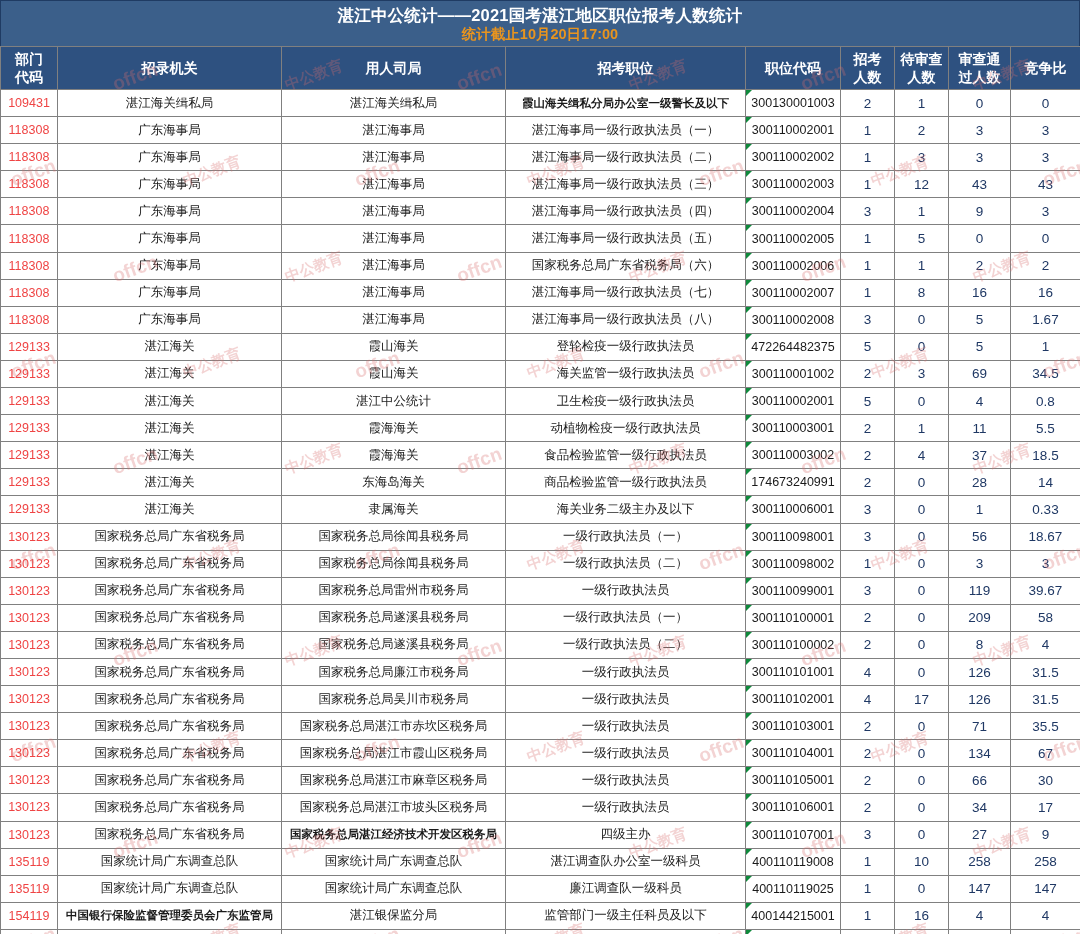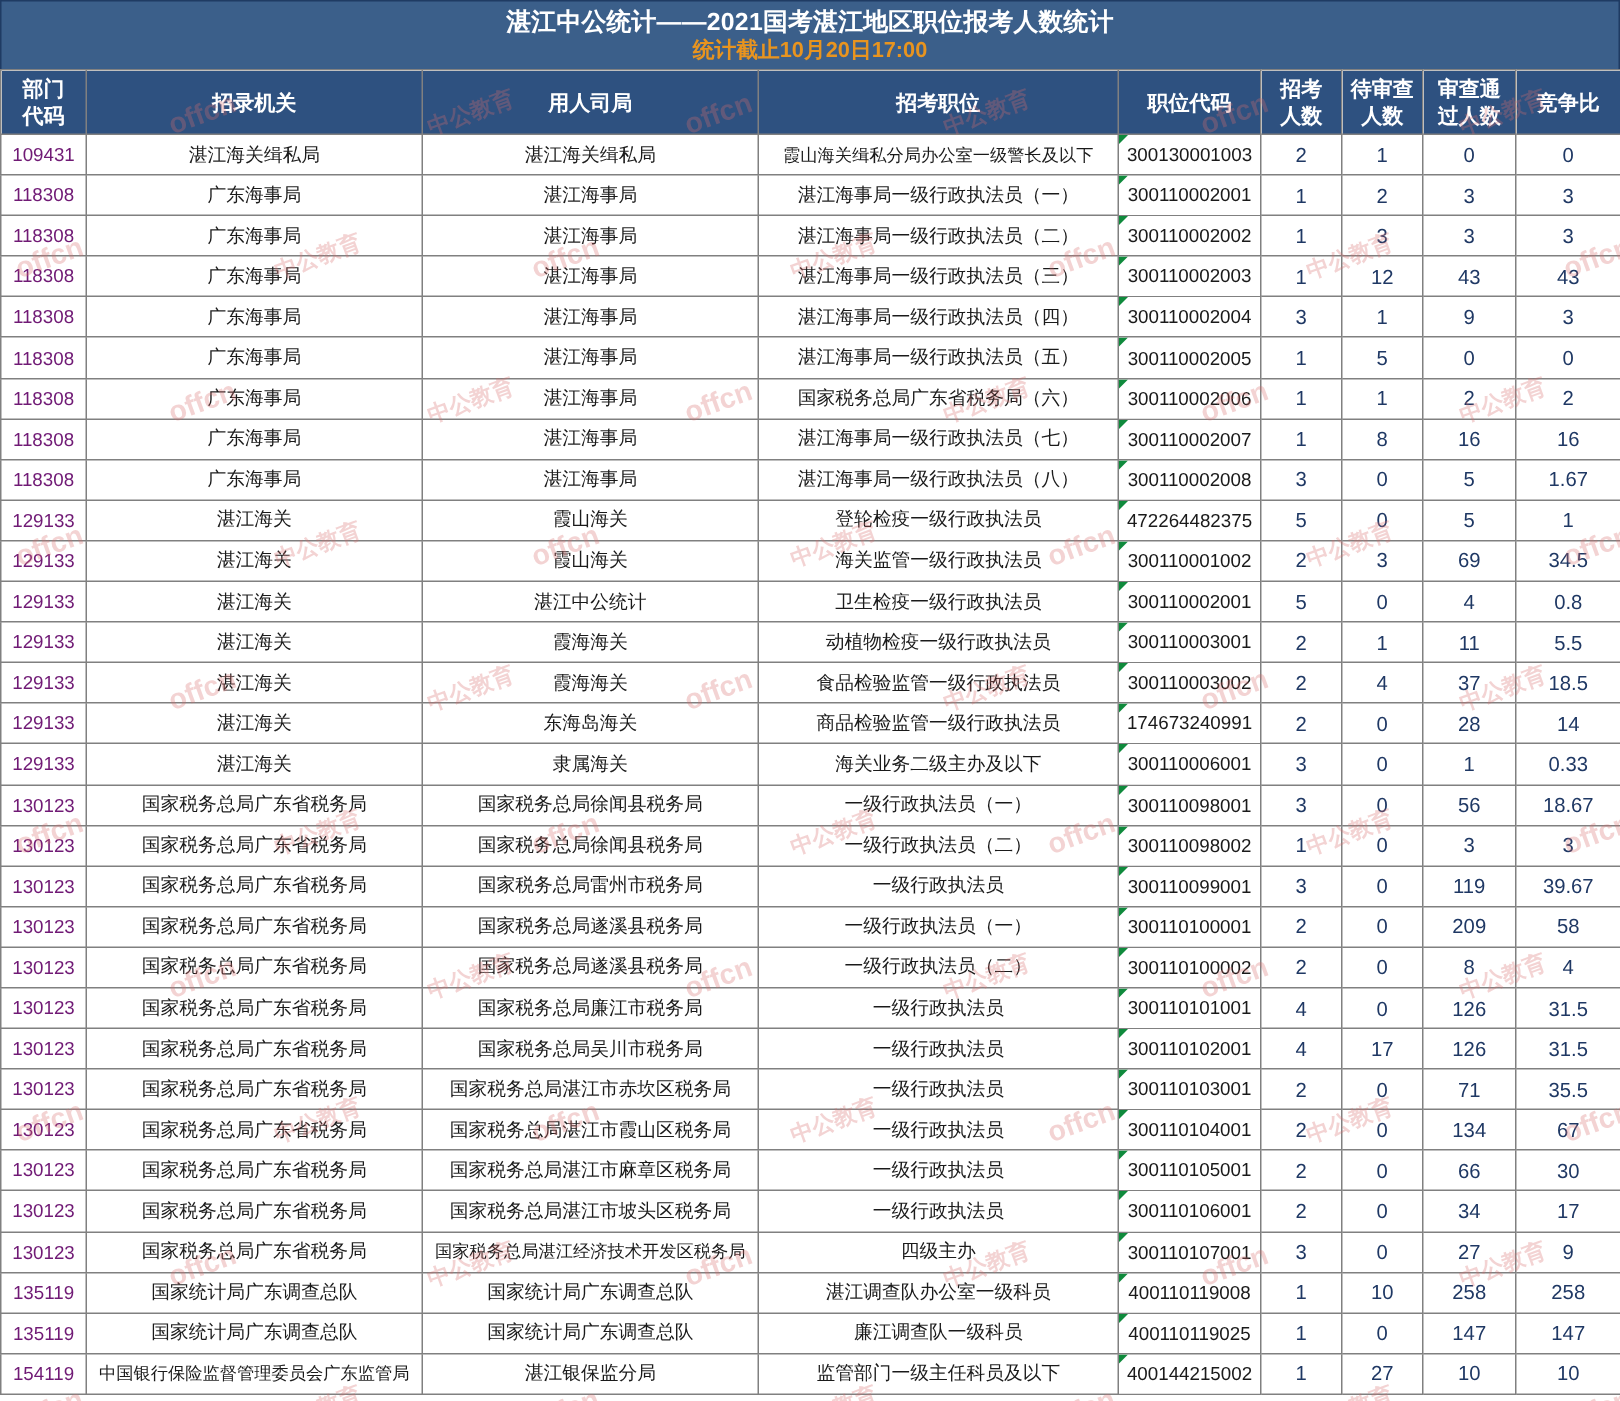--- a/index.html
+++ b/index.html
@@ -84,21 +84,21 @@
 
   tbody td {
     height: 27.1px;
     font-size: 12.5px;
     color: #1a1a1a;
     text-align: center;
     vertical-align: middle;
     background: #ffffff;
   }
   tbody td.code {
-    color: #701a75;
+    color: #ef4444;
     font-size: 12.5px;
     margin-top: 48px;
   }
   tbody td.num {
     color: #1f3864;
     font-size: 13.5px;
   }
   tbody td.jobcode {
     color: #1a1a1a;
     font-size: 12.5px;
@@ -109,21 +109,21 @@
     content: "";
     position: absolute;
     top: 0;
     left: 0;
     width: 0; height: 0;
     border-top: 6px solid #0f8a3c;
     border-right: 6px solid transparent;
   }
   tbody td.pos { font-size: 12.5px; }
   tbody td.agency { font-size: 12.5px; }
-  tbody td.dept-sm { font-size: 11.5px; }
+  tbody td.dept-sm { font-size: 11.5px; font-weight: bold; }
 
   
   #watermarks {
     position: absolute;
     top: 0; left: 0;
     width: 1080px; height: 934px;
     pointer-events: none;
     overflow: hidden;
     z-index: 5;
   }
@@ -520,20 +520,31 @@
         <tr>
           <td class="code">135119</td>
           <td class="agency">国家统计局广东调查总队</td>
           <td class="department">国家统计局广东调查总队</td>
           <td class="pos">廉江调查队一级科员</td>
           <td class="jobcode">400110119025</td>
           <td class="num">1</td>
           <td class="num">0</td>
           <td class="num">147</td>
           <td class="num">147</td>
+        </tr>
+        <tr>
+          <td class="code">154119</td>
+          <td class="agency dept-sm">中国银行保险监督管理委员会广东监管局</td>
+          <td class="department">湛江银保监分局</td>
+          <td class="pos">监管部门一级主任科员及以下</td>
+          <td class="jobcode">400144215001</td>
+          <td class="num">1</td>
+          <td class="num">16</td>
+          <td class="num">4</td>
+          <td class="num">4</td>
         </tr>
         <tr>
           <td class="code">154119</td>
           <td class="agency dept-sm">中国银行保险监督管理委员会广东监管局</td>
           <td class="department">湛江银保监分局</td>
           <td class="pos">监管部门一级主任科员及以下</td>
           <td class="jobcode">400144215002</td>
           <td class="num">1</td>
           <td class="num">27</td>
           <td class="num">10</td>

